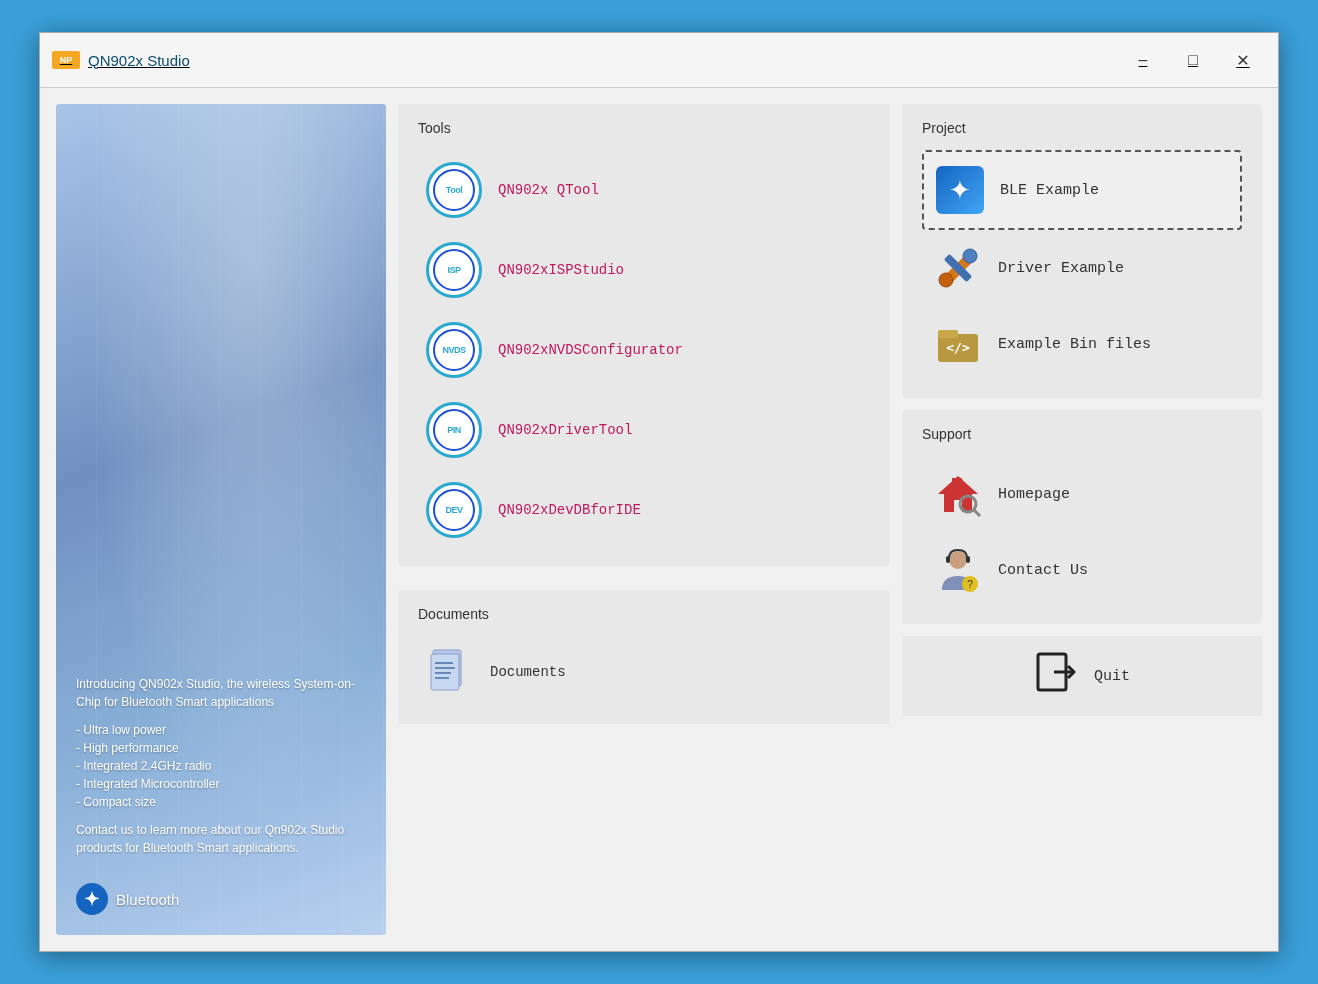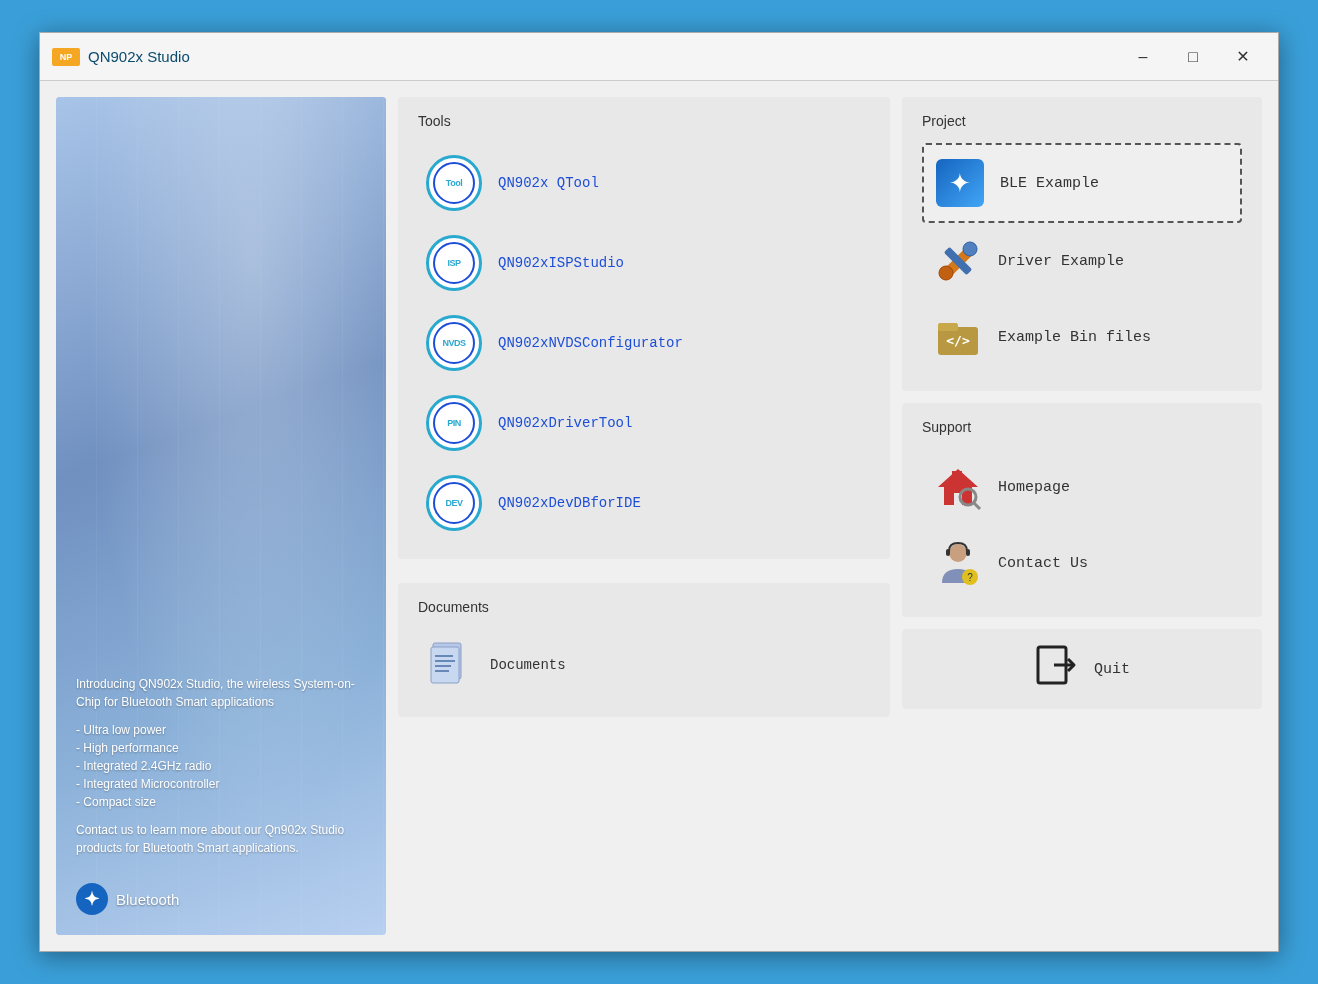--- a/index.html
+++ b/index.html
@@ -16,25 +16,26 @@
       width: 1240px;
       min-height: 920px;
       border: 1px solid #aaa;
       box-shadow: 0 4px 24px rgba(0,0,0,0.4);
       display: flex;
       flex-direction: column;
     }
     .titlebar {
       background: #f5f5f5;
       border-bottom: 1px solid #ccc;
-      height: 48px;
+      height: 55px;
       display: flex;
       align-items: center;
       padding: 16px 12px;
       flex-shrink: 0;
+      text-decoration: underline;
     }
     .titlebar-logo {
       width: 28px;
       height: 18px;
       background: #f5a623;
       border-radius: 2px;
       display: flex;
       align-items: center;
       justify-content: center;
       font-size: 9px;
@@ -198,21 +199,21 @@
       justify-content: center;
       font-size: 9px;
       font-weight: bold;
       color: #29a8d0;
       letter-spacing: -0.5px;
       text-align: right;
     }
     .tool-label {
       font-family: 'Courier New', monospace;
       font-size: 14px;
-      color: #1d4ed8;
+      color: #be185d;
     }
     .project-item {
       display: flex;
       align-items: center;
       gap: 16px;
       padding: 14px 12px;
       cursor: pointer;
       border-radius: 4px;
     }
     .project-item.selected {

